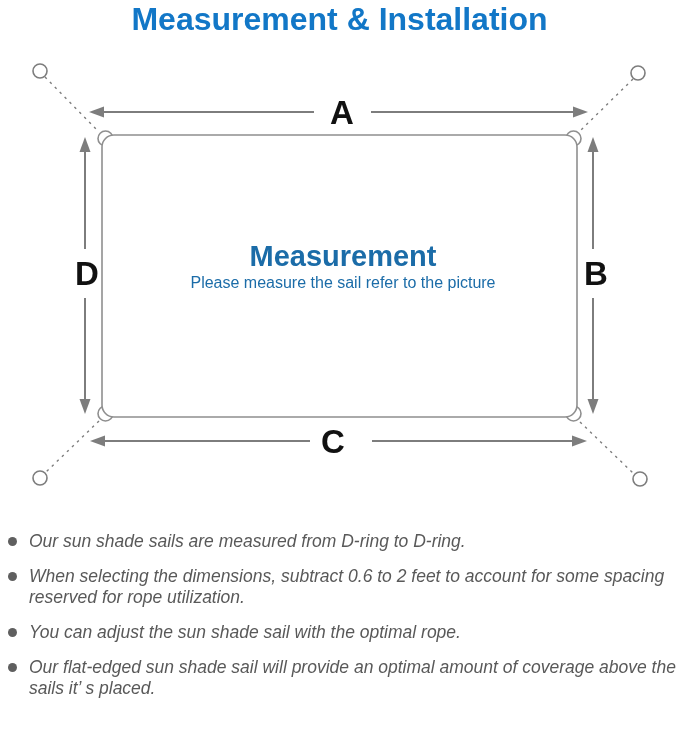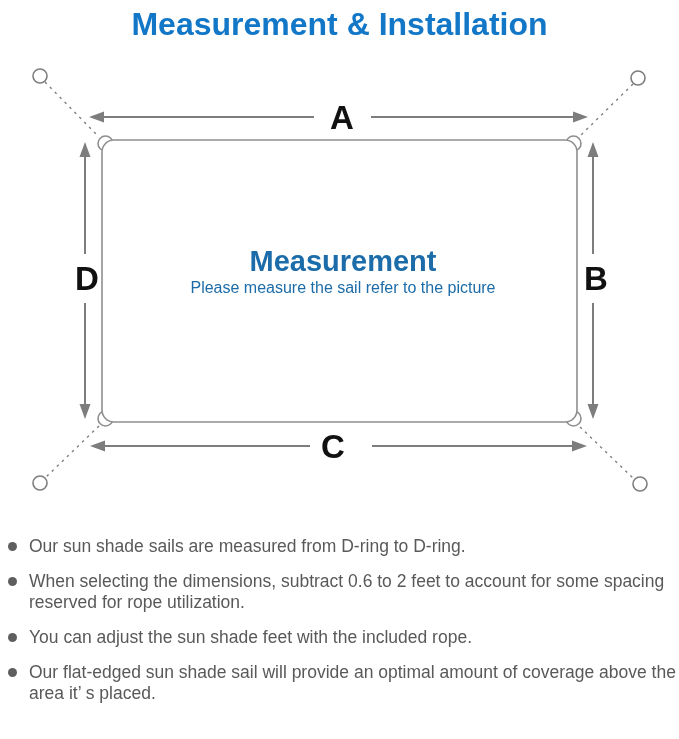--- a/index.html
+++ b/index.html
@@ -8,21 +8,20 @@
     background: #ffffff;
     width: 679px;
     height: 739px;
     overflow: hidden;
     font-family: "Liberation Sans", sans-serif;
   }
   .page { width: 679px; height: 739px; position: relative; }
 
   .title {
     margin: 0;
-    padding-top: 5px;
     height: 38px;
     line-height: 38px;
     text-align: center;
     font-size: 32px;
     font-weight: bold;
     color: var(--color-title-blue, #1277c7);
   }
 
   .diagram {
     display: block;
@@ -77,20 +76,21 @@
     font-family: "Liberation Sans", sans-serif;
     font-size: 16px;
     fill: var(--color-diagram-blue, #1b6ca8);
     text-anchor: middle;
   }
 
   .notes {
     list-style: none;
     margin: 16px 2px 16px 8px;
     padding: 0;
+    font-style: italic;
   }
   .notes li {
     display: flex;
     align-items: flex-start;
     margin-bottom: 14px;
     color: var(--color-note-text, #595959);
     font-size: 17.5px;
     line-height: 21px;
   }
   .dot {
@@ -169,21 +169,21 @@
     <li>
       <span class="dot"></span>
       <span>Our sun shade sails are measured from D-ring to D-ring.</span>
     </li>
     <li>
       <span class="dot"></span>
       <span>When selecting the dimensions, subtract 0.6 to 2 feet to account for some spacing reserved for rope utilization.</span>
     </li>
     <li>
       <span class="dot"></span>
-      <span>You can adjust the sun shade feet with the included rope.</span>
+      <span>You can adjust the sun shade sail with the optimal rope.</span>
     </li>
     <li>
       <span class="dot"></span>
-      <span>Our flat-edged sun shade sail will provide an optimal amount of coverage above the area it’ s placed.</span>
+      <span>Our flat-edged sun shade sail will provide an optimal amount of coverage above the sails it’ s placed.</span>
     </li>
   </ul>
 
 </div>
 
 </body></html>

